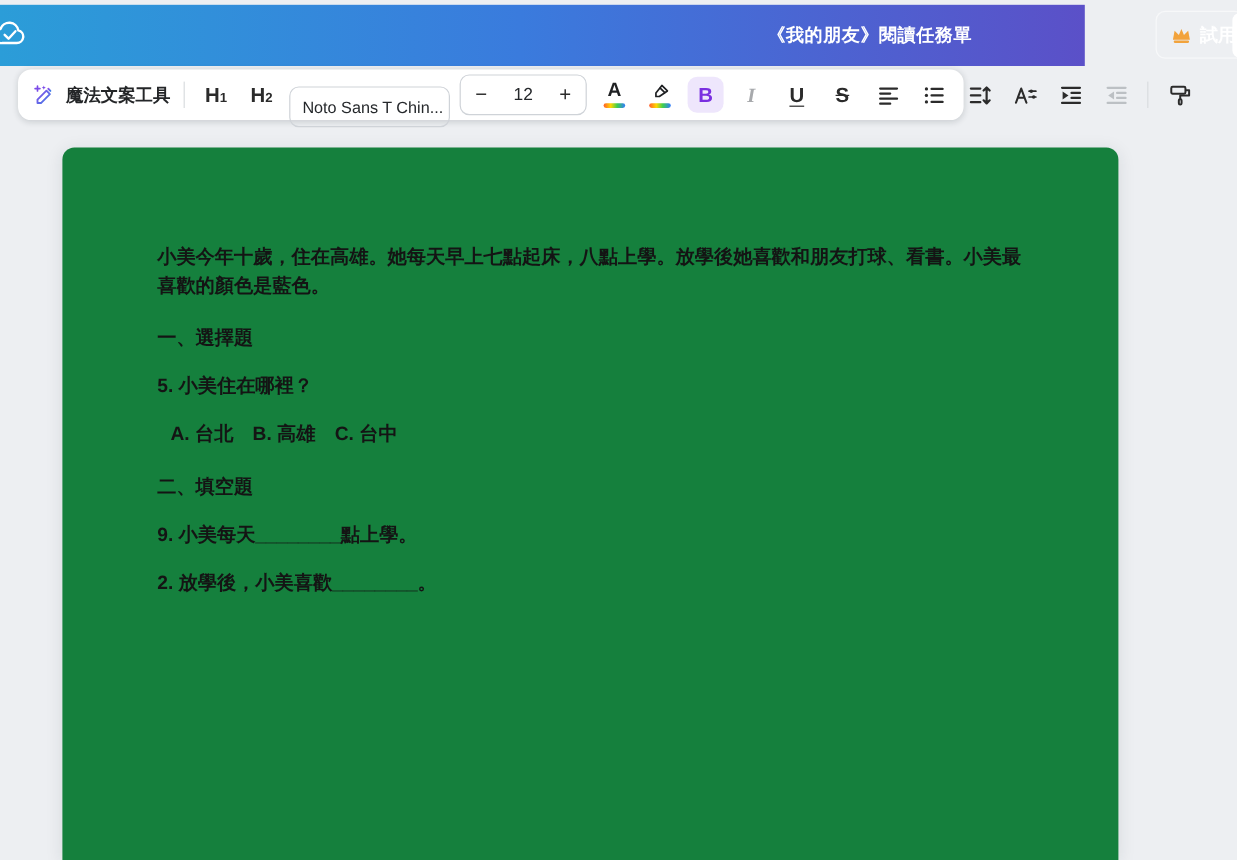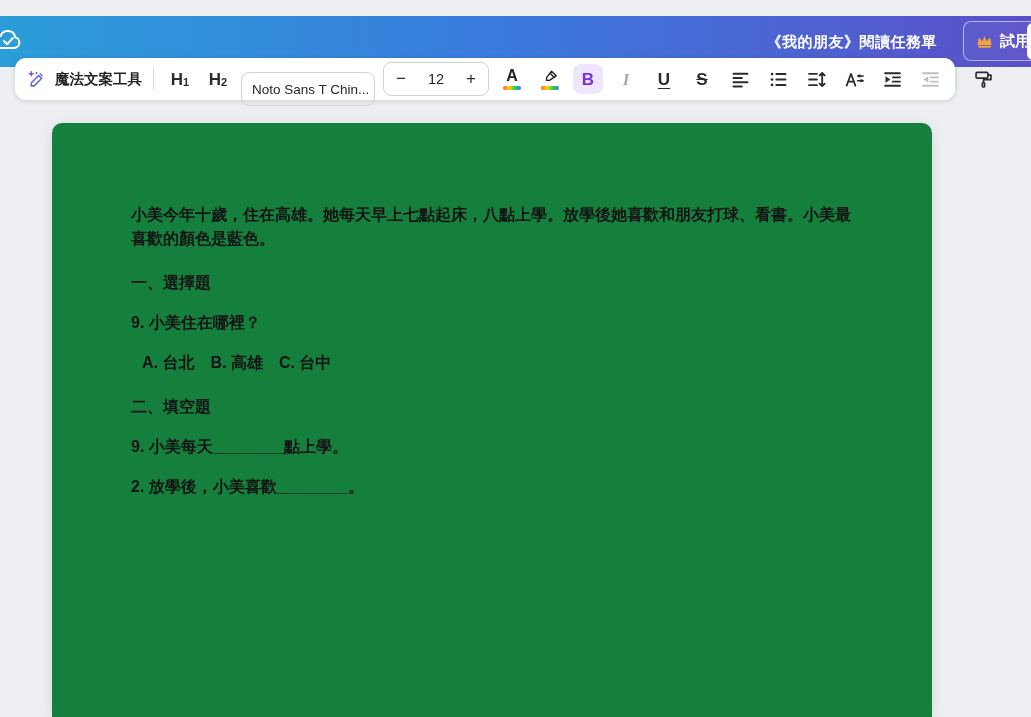--- a/index.html
+++ b/index.html
@@ -4,21 +4,21 @@
 <style>
   * { box-sizing: border-box; margin: 0; padding: 0; }
   html,body { width:1031px; height:717px; overflow:hidden; }
   body {
     font-family: "Liberation Sans", "DejaVu Sans", sans-serif;
     background:#edeff2;
     position:relative;
   }
   
   .topbar {
-    position:absolute; left:0; top:16px; width:1031px; height:51px;
+    position:absolute; left:0; top:4px; width:904px; height:51px;
     background:linear-gradient(90deg,#2b9dd8 0%, #3a7bdd 48%, #5b50c8 100%);
     display:flex; align-items:center;
   }
   .cloud-wrap { position:absolute; left:-7px; top:9px; width:30px; height:30px; }
   .topbar-title {
     position:absolute; right:94px; top:50%; transform:translateY(-50%);
     color:#ffffff; font-size:15px; font-weight:700; letter-spacing:0.5px;
     white-space:nowrap;
   }
   .trial-btn {
@@ -28,21 +28,21 @@
     padding:0 12px; gap:7px; color:#ffffff; font-size:15px; font-weight:700;
     cursor:pointer; background:rgba(255,255,255,0.04);
     white-space:nowrap;
   }
   .edge-btn-sliver {
     position:absolute; left:1027px; top:7px; width:10px; height:37px;
     background:#ffffff; border-radius:6px 0 0 6px;
   }
   
   .toolbar {
-    position:absolute; left:15px; top:58px; width:940px; height:42px;
+    position:absolute; left:15px; top:58px; width:788px; height:42px;
     background:#ffffff; border-radius:11px;
     box-shadow:0 1px 5px rgba(20,30,40,0.16);
     display:flex; align-items:center; padding:0 11px; gap:8px;
   }
   .tb-divider { width:1px; height:22px; background:#d9dcdf; flex:0 0 auto; margin:0 3px; }
   .tbtn {
     min-width:30px; height:30px; border-radius:8px;
     display:flex; align-items:center; justify-content:center;
     font-size:17px; font-weight:700; color:#2b2b2b; cursor:pointer;
     flex:0 0 auto; line-height:1;
@@ -224,18 +224,18 @@
       <path d="M17 7 h3.5 v5.2 H12 v3.4"></path>
       <rect x="10.7" y="15.6" width="2.6" height="5" rx="1.2"></rect>
     </svg>
   </div>
 
 </div>
 
 <div class="page">
   <div class="doc-block">小美今年十歲，住在高雄。她每天早上七點起床，八點上學。放學後她喜歡和朋友打球、看書。小美最喜歡的顏色是藍色。</div>
   <div class="doc-block sep">一、選擇題</div>
-  <div class="doc-block">9. 小美住在哪裡？</div>
+  <div class="doc-block">5. 小美住在哪裡？</div>
   <div class="doc-block options">A. 台北　B. 高雄　C. 台中</div>
   <div class="doc-block sep">二、填空題</div>
   <div class="doc-block">9. 小美每天________點上學。</div>
   <div class="doc-block">2. 放學後，小美喜歡________。</div>
 </div>
 
 </body></html>

